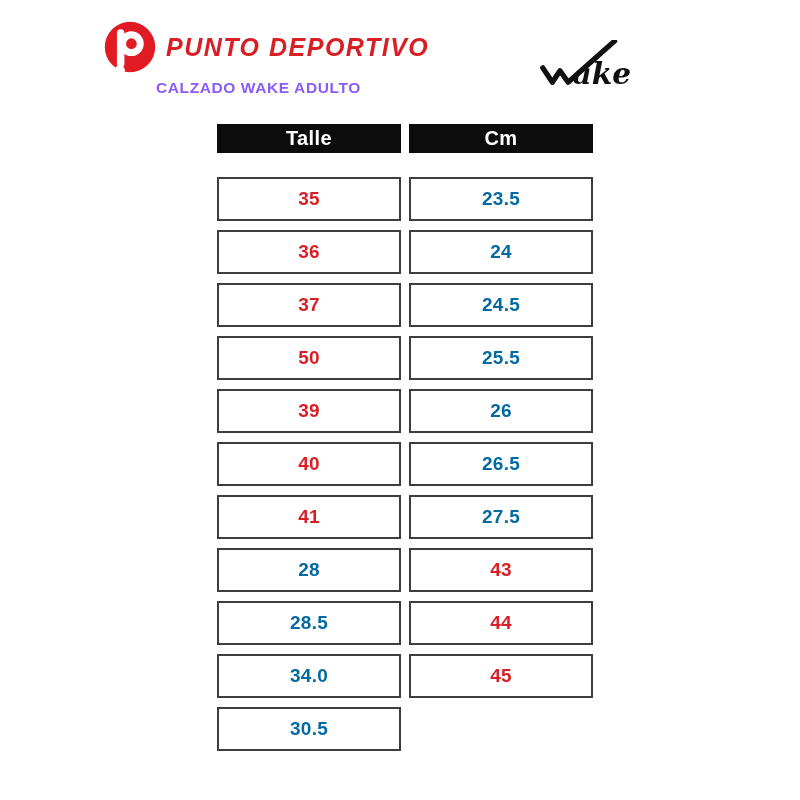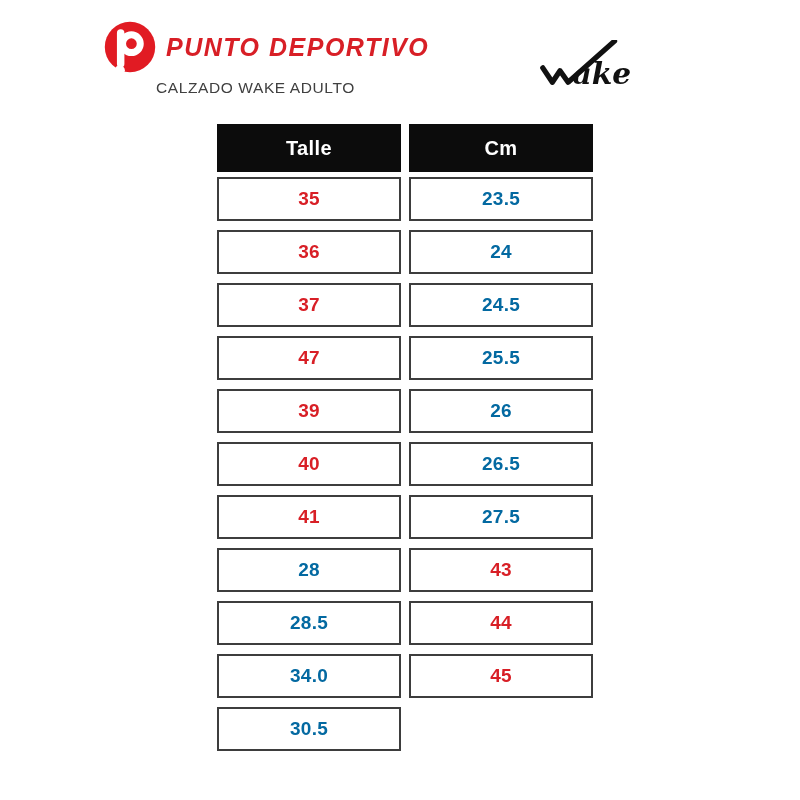--- a/index.html
+++ b/index.html
@@ -17,22 +17,22 @@
     position:absolute;left:102px;top:19px;width:56px;height:56px;
   }
   .brand-name{
     position:absolute;left:166px;top:33px;
     font-size:25px;font-weight:bold;font-style:italic;
     color:#d81f26;letter-spacing:1.5px;
     white-space:nowrap;
   }
   .subtitle{
     position:absolute;left:156px;top:79px;
-    font-size:15.5px;font-weight:normal;
-    color:#404040;letter-spacing:0.6px;
+    font-size:15.5px;font-weight:bold;
+    color:#8b5cf6;letter-spacing:0.6px;
     white-space:nowrap;
   }
   .wake-logo{
     position:absolute;left:538px;top:40px;width:110px;height:50px;
   }
   .wake-tail{
     font-family:"DejaVu Serif", serif;
     font-style:italic;font-weight:bold;
   }
 
@@ -44,21 +44,21 @@
     column-gap:8px;
     row-gap:9px;
     grid-auto-rows:44px;
   }
   .hcell{
     background:#0c0c0c;
     color:#ffffff;
     font-size:20px;font-weight:bold;
     letter-spacing:0.4px;
     display:flex;align-items:center;justify-content:center;
-    height:48px;
+    height:29px;
   }
   .cell{
     background:#ffffff;
     border:2px solid #3d3d3d;
     box-sizing:border-box;
     font-size:19px;font-weight:bold;
     display:flex;align-items:center;justify-content:center;
     letter-spacing:0.3px;
   }
   .cell.talle{color:#d81f26;}
@@ -92,21 +92,21 @@
 
   <div class="size-table">
     <div class="hcell">Talle</div>
     <div class="hcell">Cm</div>
   <div class="cell talle">35</div>
       <div class="cell cm">23.5</div>
       <div class="cell talle">36</div>
       <div class="cell cm">24</div>
       <div class="cell talle">37</div>
       <div class="cell cm">24.5</div>
-      <div class="cell talle">47</div>
+      <div class="cell talle">50</div>
       <div class="cell cm">25.5</div>
       <div class="cell talle">39</div>
       <div class="cell cm">26</div>
       <div class="cell talle">40</div>
       <div class="cell cm">26.5</div>
       <div class="cell talle">41</div>
       <div class="cell cm">27.5</div>
       <div class="cell cm">28</div>
       <div class="cell talle">43</div>
       <div class="cell cm">28.5</div>

